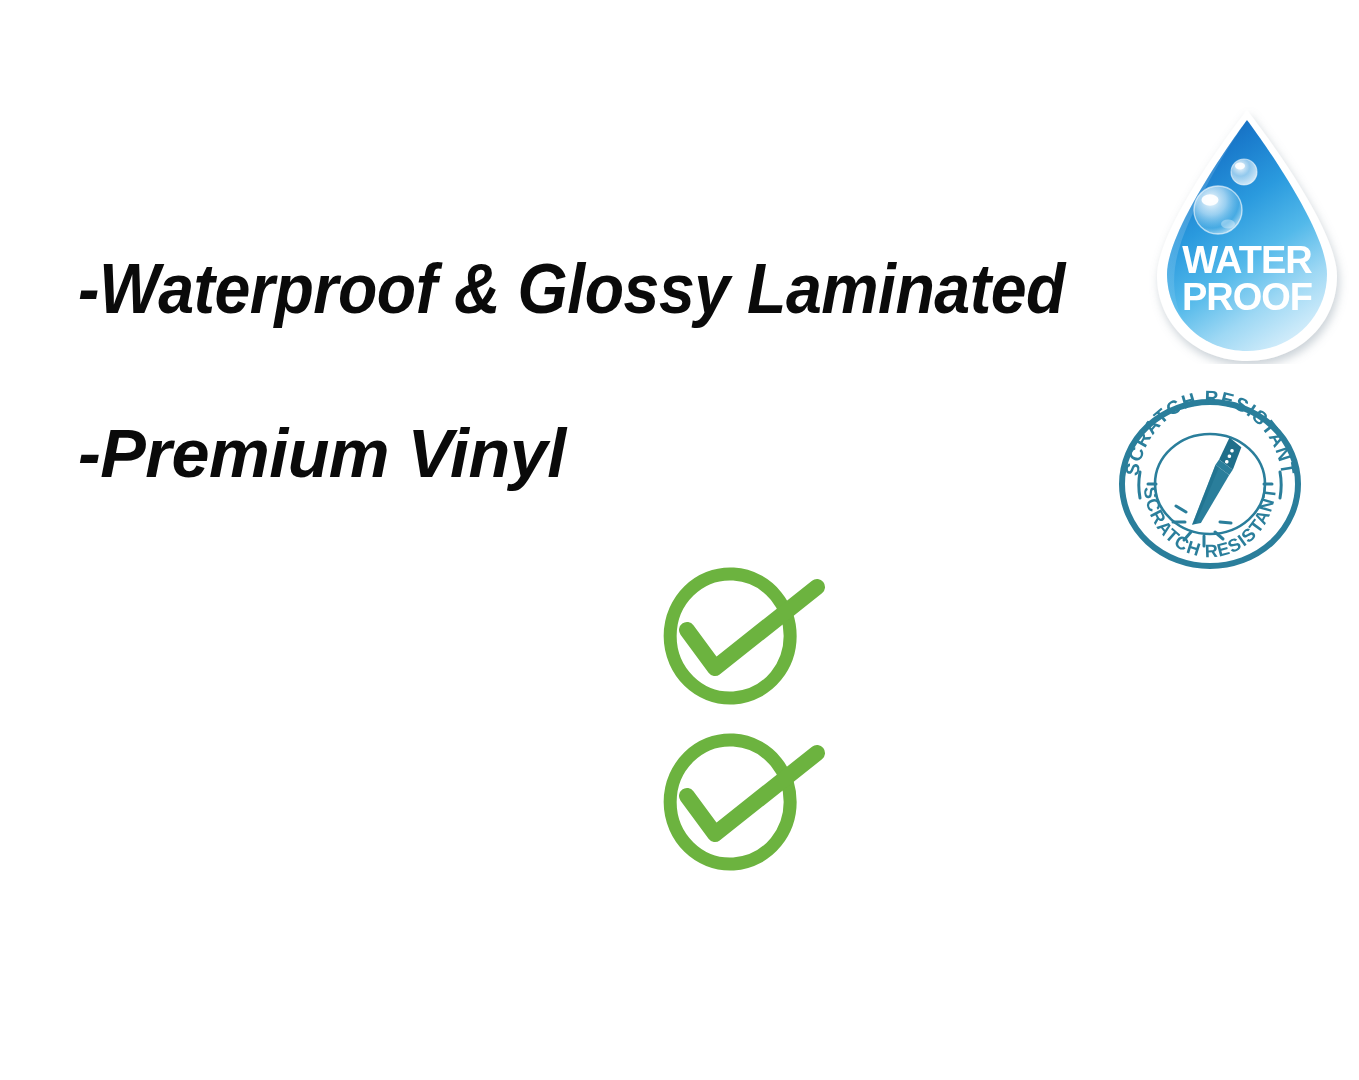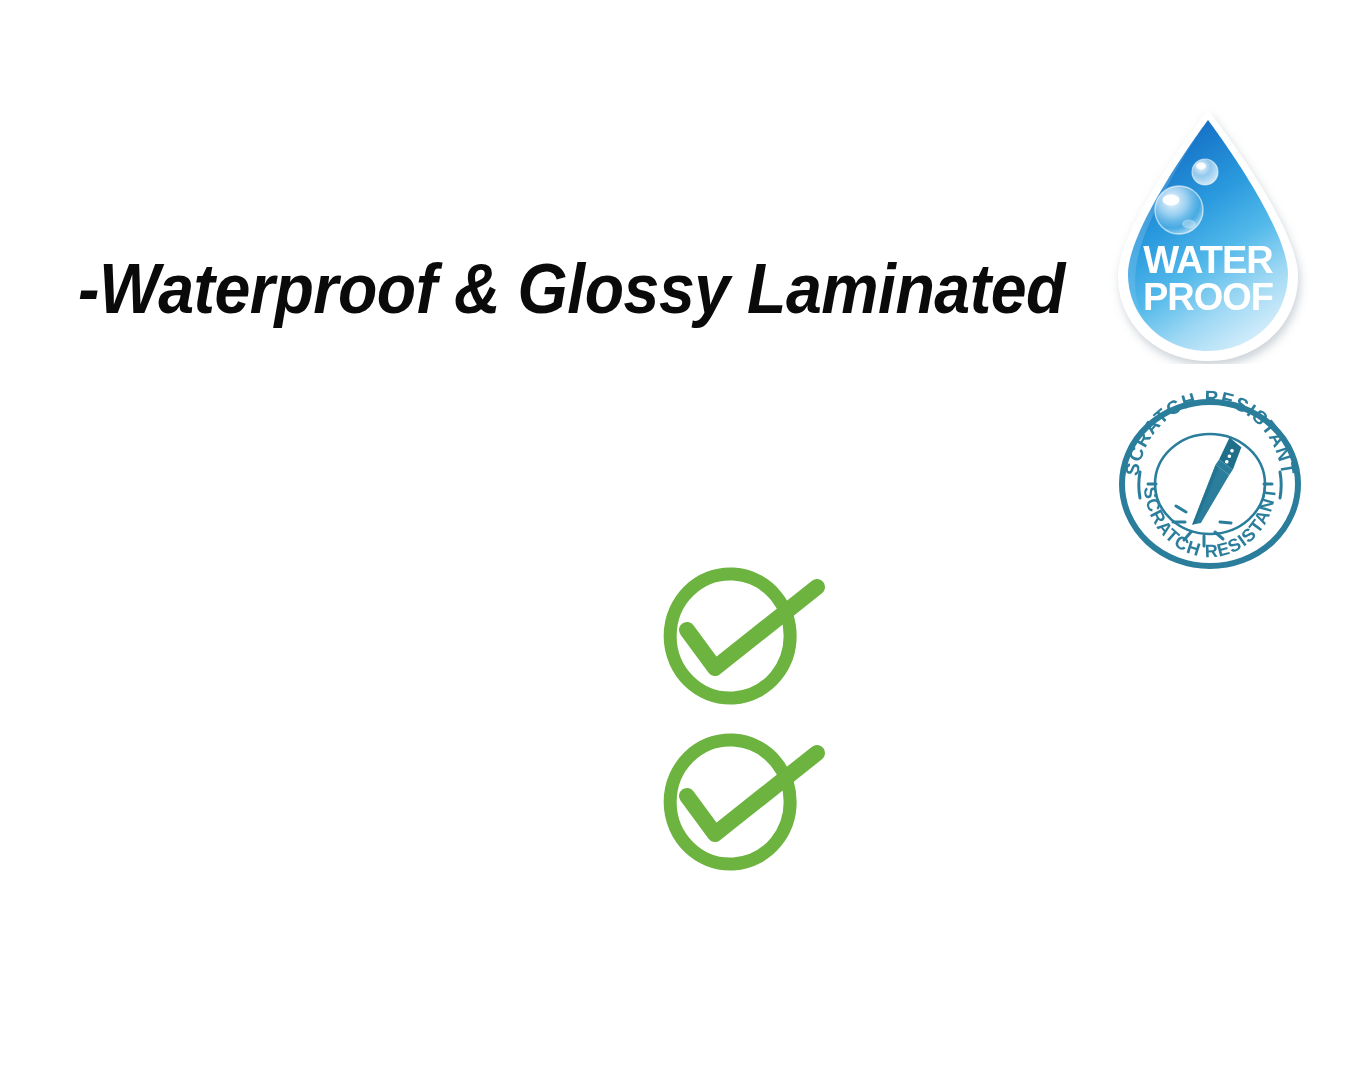--- a/index.html
+++ b/index.html
@@ -49,21 +49,21 @@
     transform-origin: left center;
   }
   .feature-text.wide {
     transform: scaleX(0.99);
     font-size: 69px;
   }
 
   
   .waterproof-badge {
     position: absolute;
-    left: 1101px;
+    left: 1140px;
     top: 106px;
     width: 214px;
     height: 258px;
   }
   .waterproof-badge svg { display: block; width: 100%; height: 100%; }
 
   
   .scratch-badge {
     position: absolute;
     left: 1112px;
@@ -88,20 +88,23 @@
 
 <div id="canvas">
 
   <div class="feature-list">
 
     <div class="feature-row">
       <div class="feature-text">-Waterproof &amp; Glossy Laminated</div>
     </div>
 
 
+    <div class="feature-row">
+      <div class="feature-text wide">-Premium Vinyl</div>
+    </div>
 
 
   </div>
 
   <div class="waterproof-badge">
     <svg viewBox="0 0 214 258" xmlns="http://www.w3.org/2000/svg">
       <defs>
         <linearGradient id="dropGrad" x1="0.25" y1="0" x2="0.72" y2="1">
           <stop offset="0%" stop-color="#1464b8"></stop>
           <stop offset="16%" stop-color="#1a7bcc"></stop>

